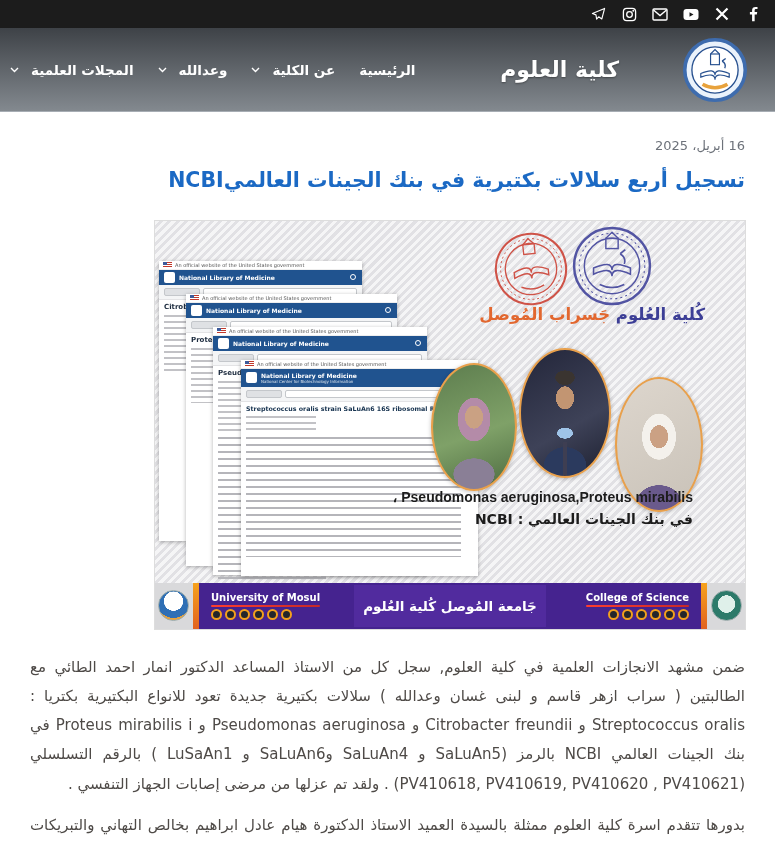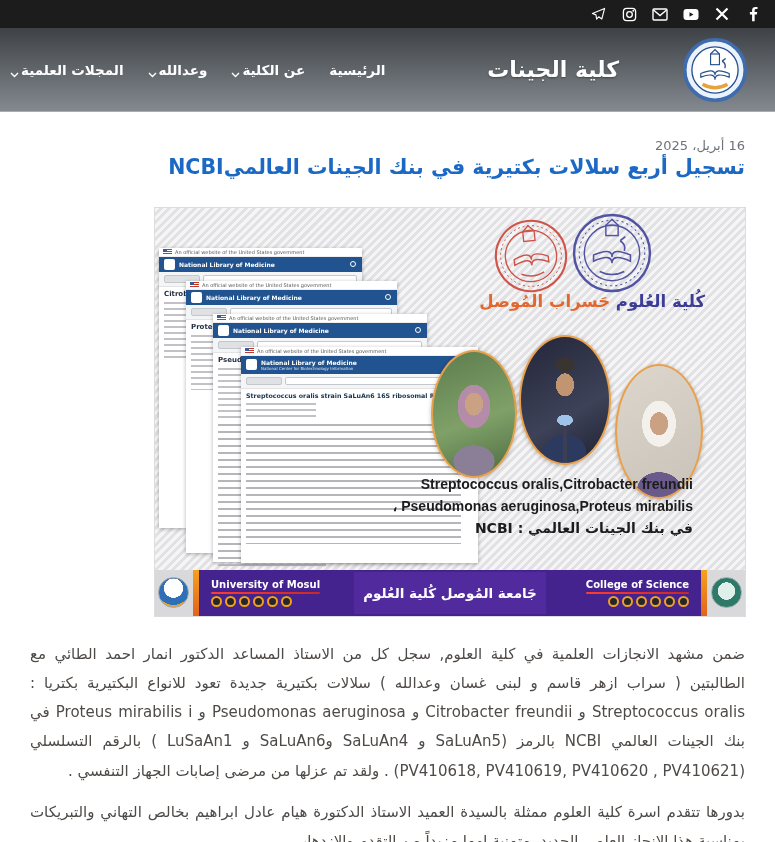--- a/index.html
+++ b/index.html
@@ -17,26 +17,26 @@
   
   header { height:84px; background:linear-gradient(to bottom,#3e4247,#83898f);
     border-bottom:1px solid #a7adb4; position:relative;
     display:flex; align-items:center; padding:0 28px 0 10px; }
   .brand { display:flex; align-items:center; }
   .logo-circle { width:64px; height:64px; flex:0 0 auto; }
   .site-title { color:#ffffff; font-size:22px; font-weight:bold; margin-right:64px;
     letter-spacing:0; text-shadow:0 1px 2px rgba(0,0,0,.35); }
   nav { display:flex; align-items:center; gap:24px; margin-right:auto; }
   .nav-item { color:#ffffff; font-size:13.5px; font-weight:bold; display:flex;
-    align-items:flex-end; gap:2px; cursor:pointer; white-space:nowrap; }
+    align-items:center; gap:12px; cursor:pointer; white-space:nowrap; }
   .chev { display:inline-block; }
   
   .content { width:715px; margin:0 auto; }
   .post-date { margin-top:26px; color:#6d727a; font-size:13px; text-align:right; }
-  .post-title { color:#1b69c4; font-size:20.5px; font-weight:bold;
+  .post-title { margin-top:13px; color:#1b69c4; font-size:20.5px; font-weight:bold;
     text-align:right; line-height:1.4; }
   
   .figure { position:relative; width:590px; height:408px; margin:26px 0 0 auto;
     background:
       repeating-linear-gradient(135deg, rgba(255,255,255,.55) 0 3px, rgba(216,215,219,.45) 3px 6px),
       #e9e9ec;
     overflow:hidden; direction:ltr; box-shadow:0 0 0 1px #ddd; }
   
   .win { position:absolute; background:#ffffff; box-shadow:0 1px 4px rgba(0,0,0,.3); }
   .gov { height:9px; display:flex; align-items:center; gap:3px; padding:0 4px;
@@ -143,21 +143,21 @@
   <div class="brand">
     <svg class="logo-circle" viewBox="0 0 72 72">
       <circle cx="36" cy="36" r="34" fill="#eaf2fb" stroke="#3e6cae" stroke-width="4"></circle>
       <circle cx="36" cy="36" r="26" fill="#ffffff" stroke="#27508f" stroke-width="1.5"></circle>
       <path d="M20 40 Q36 33 36 42 Q36 33 52 40 L52 44 Q36 38 36 47 Q36 38 20 44 Z" fill="#ffffff" stroke="#27508f" stroke-width="1.3"></path>
       <rect x="31" y="18" width="10" height="12" fill="none" stroke="#27508f" stroke-width="1.3"></rect>
       <path d="M31 18 36 13 41 18" fill="none" stroke="#27508f" stroke-width="1.3"></path>
       <path d="M44 26 q5 3 3 8 M44 26 l4 -3" fill="none" stroke="#27508f" stroke-width="1.5"></path>
       <path d="M22 52 Q36 60 50 52" fill="none" stroke="#e8a23c" stroke-width="4"></path>
     </svg>
-    <div class="site-title">كلية الجينات</div>
+    <div class="site-title">كلية العلوم</div>
   </div>
   <nav>
     <div class="nav-item">
       <span>الرئيسية</span>
     </div>
     <div class="nav-item">
       <span>عن الكلية</span>
       <svg class="chev" width="9" height="6" viewBox="0 0 9 6">
           <path d="M1 1l3.5 3.5L8 1" fill="none" stroke="#fff" stroke-width="1.4"></path>
         </svg>
@@ -310,21 +310,20 @@
         radial-gradient(ellipse 16px 12px at 50% 22%, #3a3430 0 60%, transparent 61%),
         linear-gradient(150deg,#23263a,#3e4258 60%,#1d2030);"></div>
     <div class="oval" style="left:460px; top:156px; width:88px; height:135px;
       background:
         radial-gradient(ellipse 36px 28px at 50% 94%, #6a5a8c 0 60%, transparent 61%),
         radial-gradient(ellipse 15px 19px at 50% 44%, #cba184 0 60%, transparent 61%),
         radial-gradient(ellipse 28px 38px at 50% 44%, #f4f1ec 0 60%, transparent 61%),
         linear-gradient(150deg,#ddd6cd,#c9c2b8);"></div>
 
     <div class="fig-caption">
-      <div style="font-family:'Liberation Sans',sans-serif;">Streptococcus oralis,Citrobacter freundii</div>
       <div style="font-family:'Liberation Sans',sans-serif;">Pseudomonas aeruginosa,Proteus mirabilis  ،</div>
       <div>في بنك الجينات العالمي : NCBI</div>
     </div>
 
     <div class="banner">
       <div class="blogo blogo-left"></div>
       <div class="strip-l"></div>
       <div class="purple">
         <div class="bgroup">
           <div class="btitle">University of Mosul</div>

